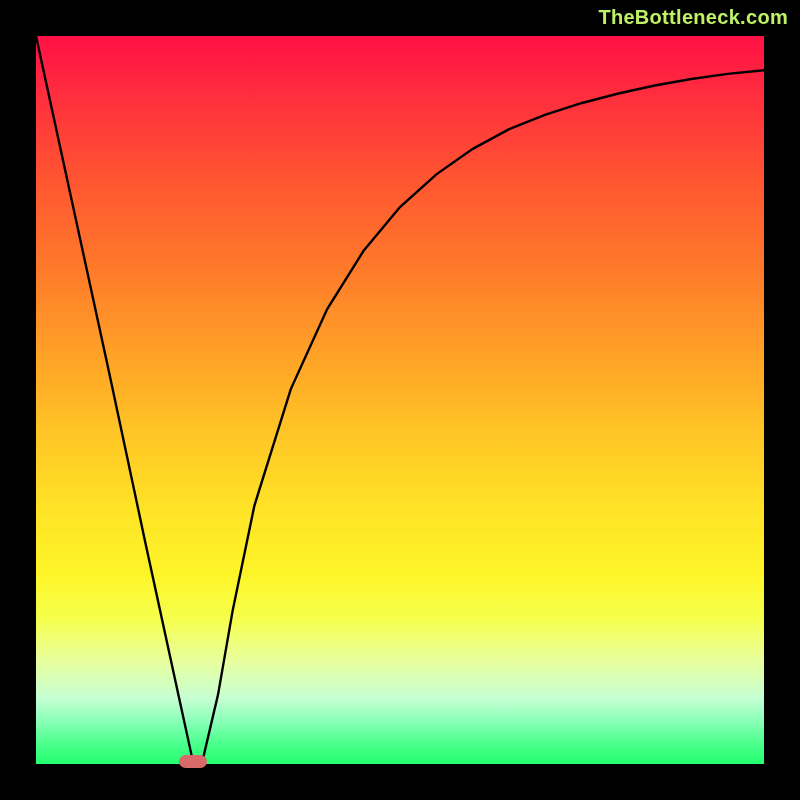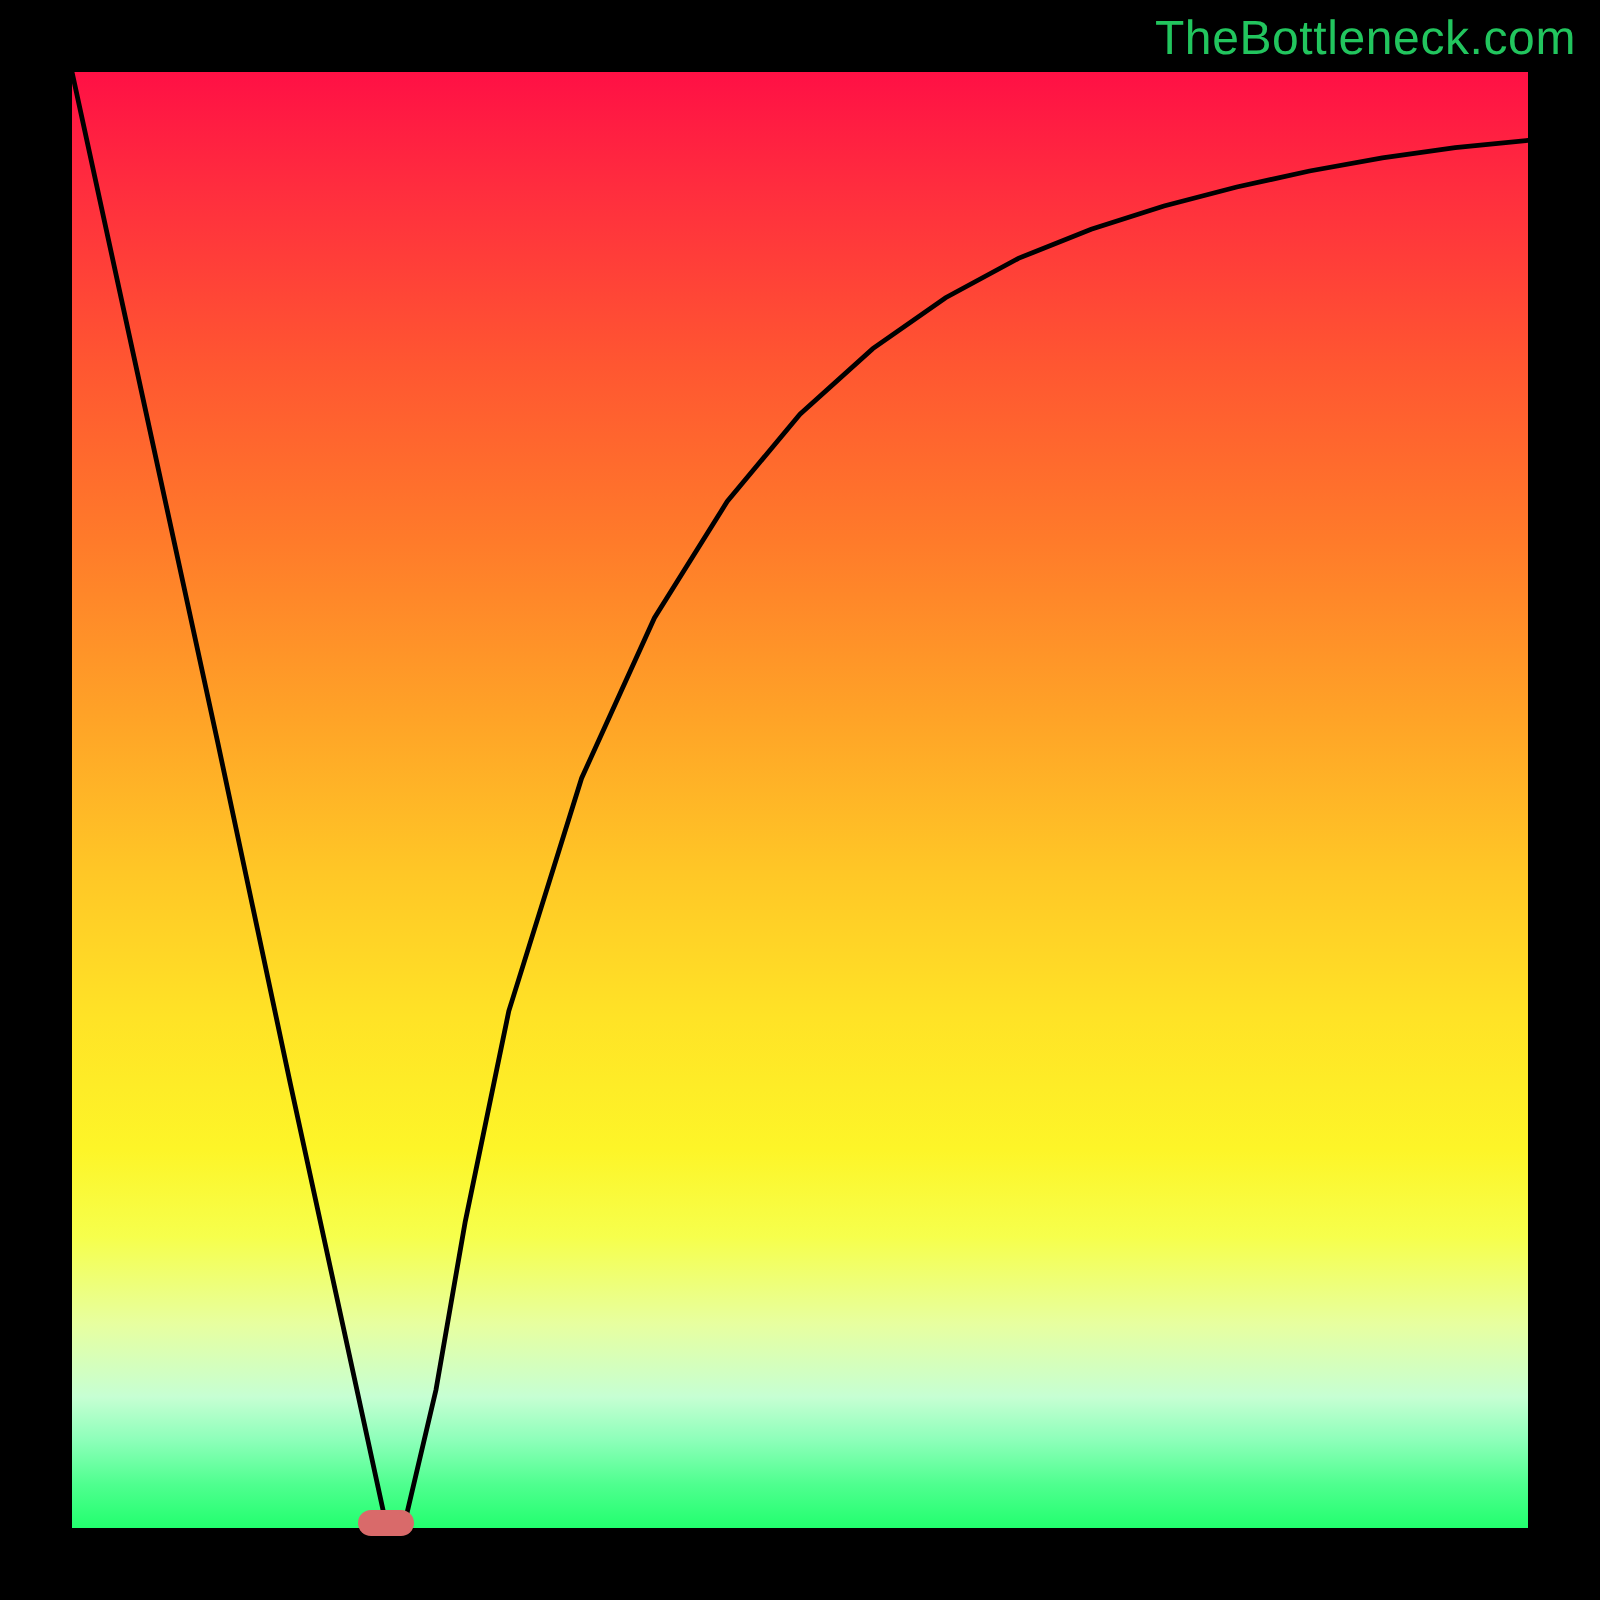--- a/index.html
+++ b/index.html
@@ -51,23 +51,23 @@
     position: absolute;
     background: #d96a6a;
     border-radius: 9px;
     width: 28px;
     height: 13px;
   }
   .attribution {
     position: absolute;
     top: 6px;
     right: 12px;
-    color: #22c55e;
-    font-size: 24px;
-    font-weight: 400;
+    color: #bef264;
+    font-size: 20px;
+    font-weight: 700;
     letter-spacing: 0.3px;
     user-select: none;
   }
 </style>
 </head>
 <body>
 
 <div class="frame">
   <div class="plot-area">
     <svg class="curve-svg" viewBox="0 0 728 728" preserveAspectRatio="none">

